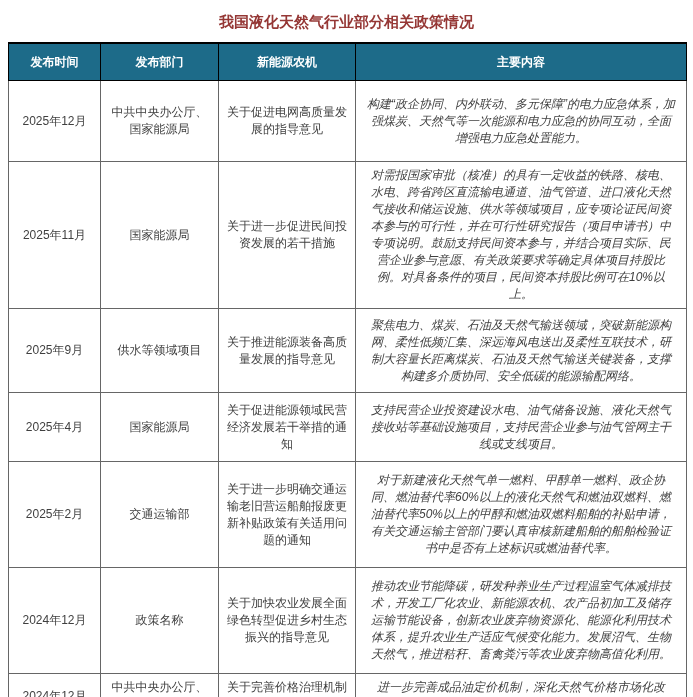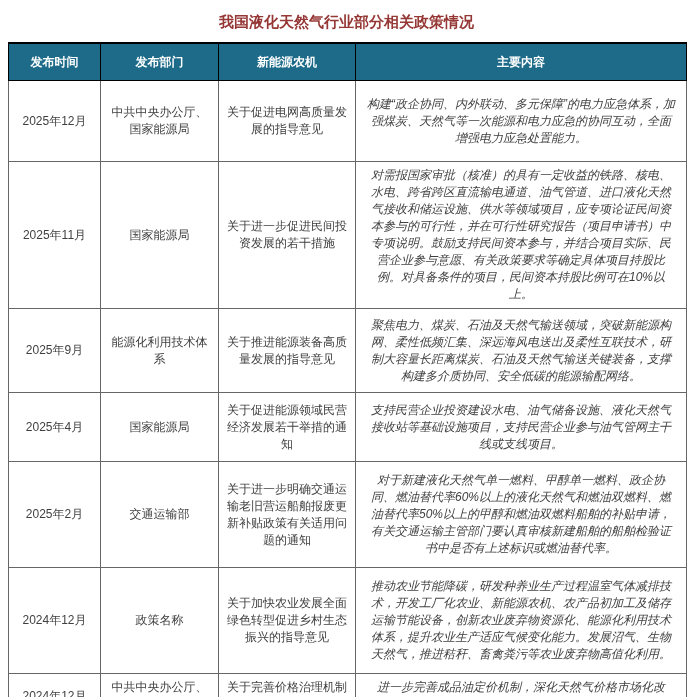--- a/index.html
+++ b/index.html
@@ -96,21 +96,21 @@
     <td class="cell-content">构建“政企协同、内外联动、多元保障”的电力应急体系，加强煤炭、天然气等一次能源和电力应急的协同互动，全面增强电力应急处置能力。</td>
   </tr>
         <tr>
     <td class="cell-date">2025年11月</td>
     <td class="cell-dept">国家能源局</td>
     <td class="cell-policy">关于进一步促进民间投资发展的若干措施</td>
     <td class="cell-content">对需报国家审批（核准）的具有一定收益的铁路、核电、水电、跨省跨区直流输电通道、油气管道、进口液化天然气接收和储运设施、供水等领域项目，应专项论证民间资本参与的可行性，并在可行性研究报告（项目申请书）中专项说明。鼓励支持民间资本参与，并结合项目实际、民营企业参与意愿、有关政策要求等确定具体项目持股比例。对具备条件的项目，民间资本持股比例可在10%以上。</td>
   </tr>
         <tr>
     <td class="cell-date">2025年9月</td>
-    <td class="cell-dept">能源化利用技术体系</td>
+    <td class="cell-dept">供水等领域项目</td>
     <td class="cell-policy">关于推进能源装备高质量发展的指导意见</td>
     <td class="cell-content">聚焦电力、煤炭、石油及天然气输送领域，突破新能源构网、柔性低频汇集、深远海风电送出及柔性互联技术，研制大容量长距离煤炭、石油及天然气输送关键装备，支撑构建多介质协同、安全低碳的能源输配网络。</td>
   </tr>
         <tr>
     <td class="cell-date">2025年4月</td>
     <td class="cell-dept">国家能源局</td>
     <td class="cell-policy">关于促进能源领域民营经济发展若干举措的通知</td>
     <td class="cell-content">支持民营企业投资建设水电、油气储备设施、液化天然气接收站等基础设施项目，支持民营企业参与油气管网主干线或支线项目。</td>
   </tr>
         <tr>

